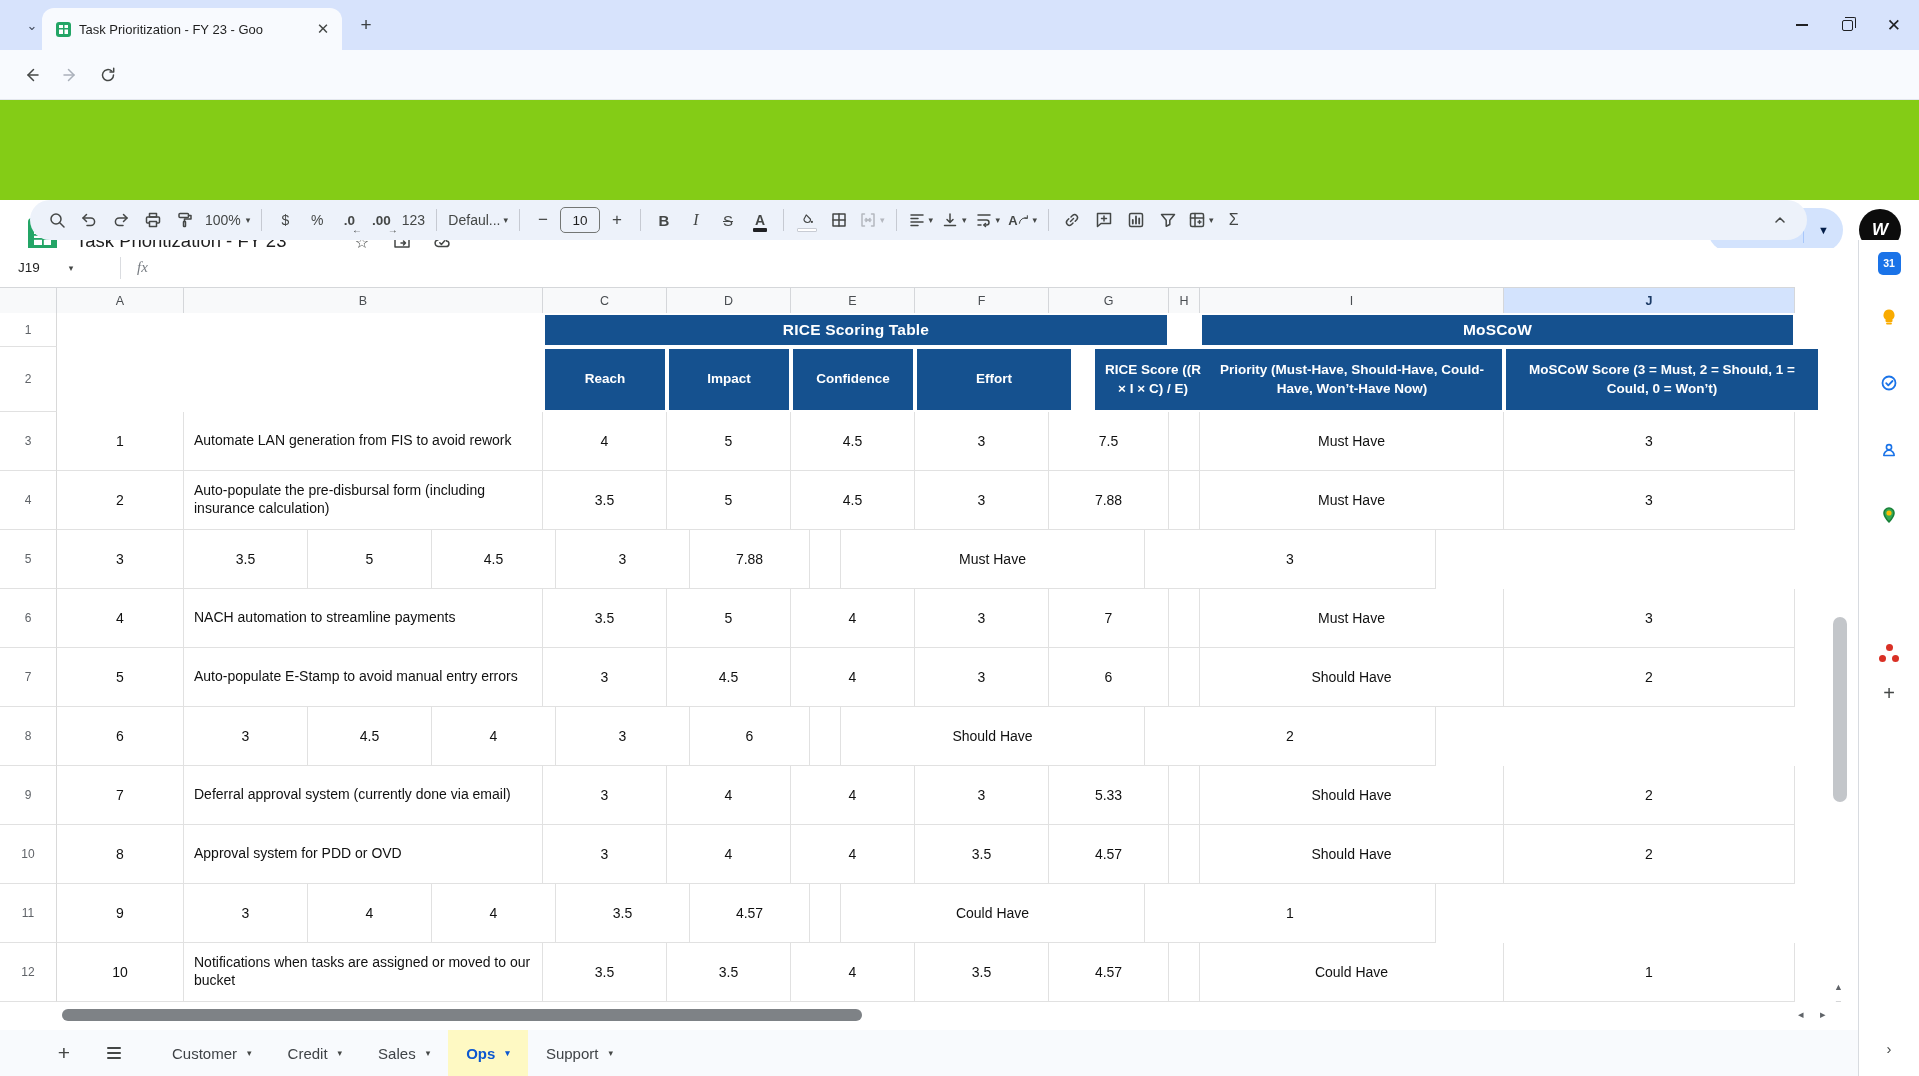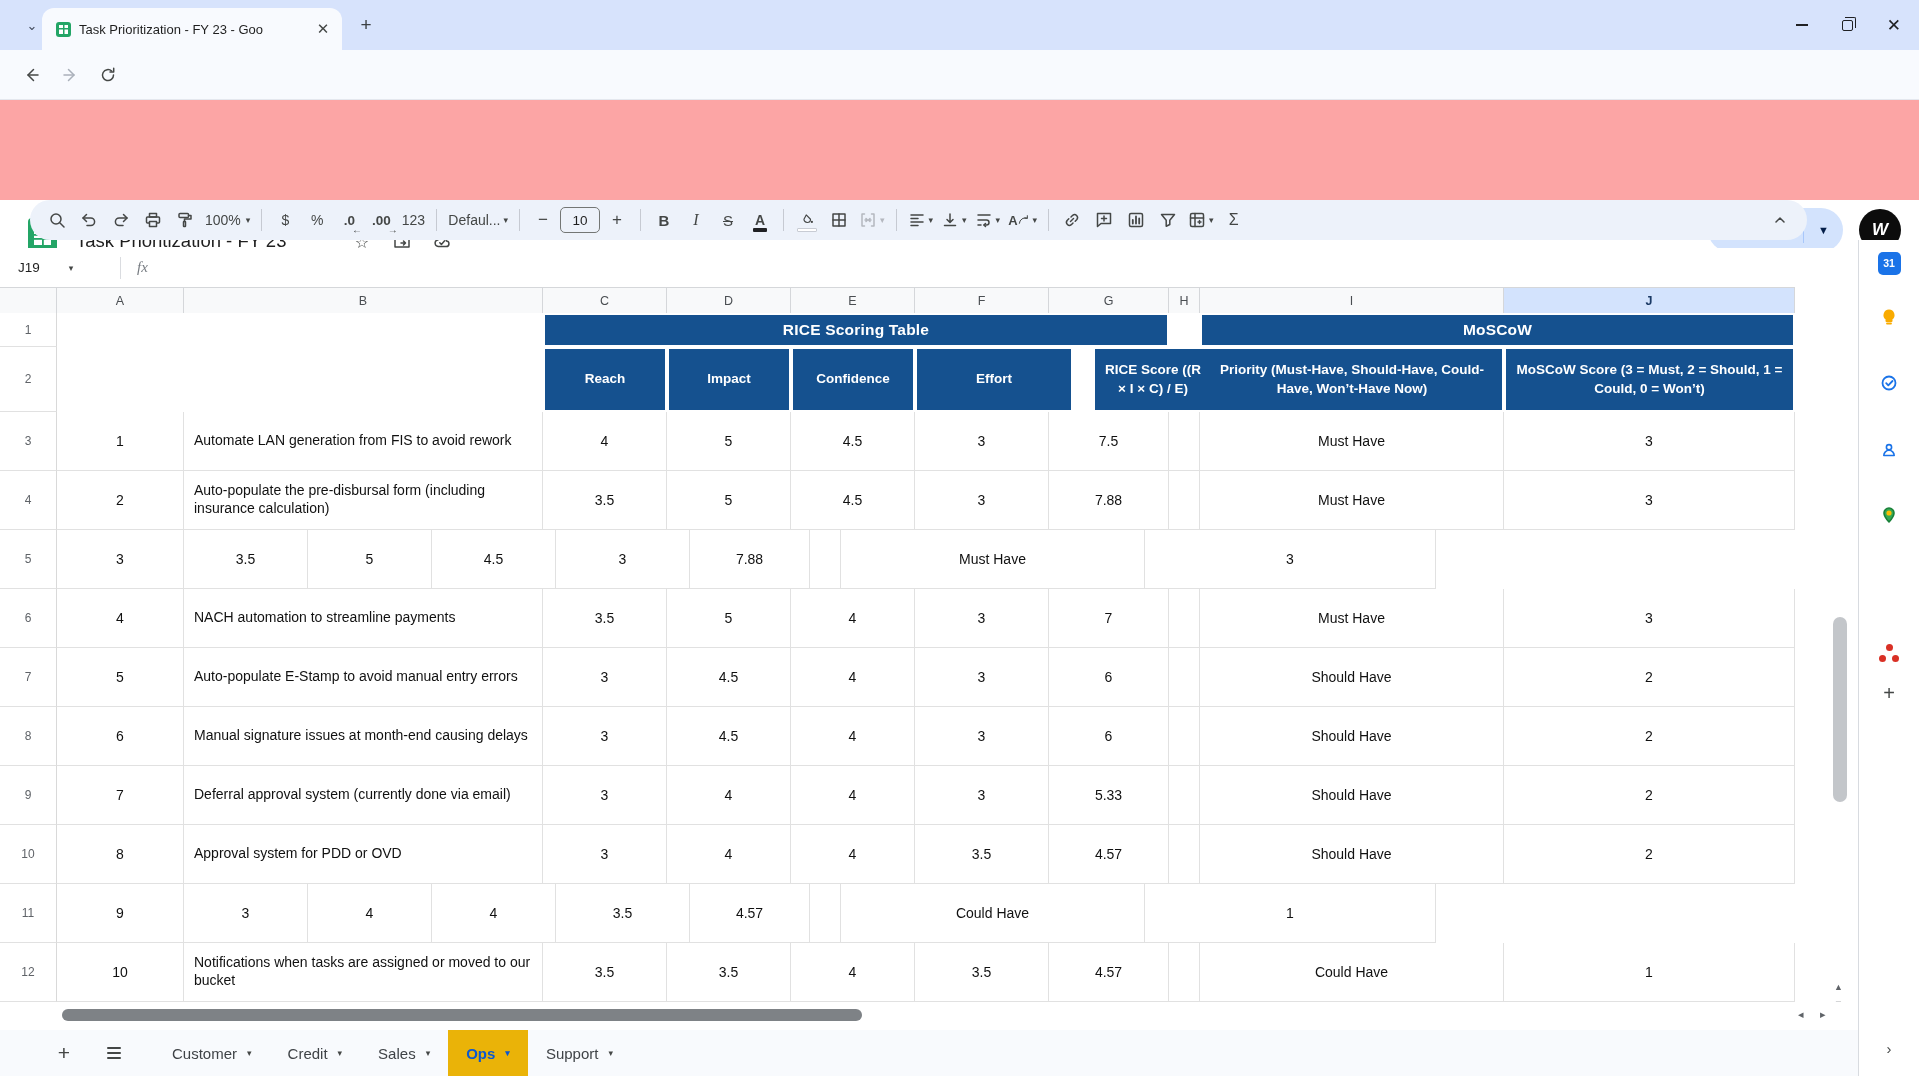--- a/index.html
+++ b/index.html
@@ -25,21 +25,21 @@
 
   #omnibox-row{position:absolute;top:50px;left:0;width:1919px;height:50px;background:#f8fafe;border-bottom:1px solid #e4e7ee}
   .nav-btn{position:absolute;top:13px;width:24px;height:24px;display:flex;align-items:center;justify-content:center;cursor:pointer}
   #omnibox{position:absolute;left:160px;top:57px;width:1446px;height:36px;background:#edf1f8;border-radius:18px;display:flex;align-items:center;padding:0 14px;gap:12px}
   #omnibox .url{font-size:14.5px;color:#1f1f1f;flex:1;white-space:nowrap;overflow:hidden}
   .ext-icon{position:absolute;top:62px;width:26px;height:26px;display:flex;align-items:center;justify-content:center;cursor:pointer}
   #profile-chip{position:absolute;left:1834px;top:60px;width:30px;height:30px;border-radius:50%;background:#8c7468;color:#fff;font-size:13px;display:flex;align-items:center;justify-content:center;cursor:pointer}
   .vdiv{position:absolute;top:62px;width:1px;height:26px;background:#c9cdd6}
 
   
-  #app-header{position:absolute;top:100px;left:0;width:1919px;height:100px;background:#fca5a5}
+  #app-header{position:absolute;top:100px;left:0;width:1919px;height:100px;background:#84cc16}
   #sheets-logo{position:absolute;left:28px;top:118px;width:29px;height:39px;background:#23a566;border-radius:4px}
   #sheets-logo::after{content:"";position:absolute;left:6px;top:11px;width:17px;height:16px;background:
      linear-gradient(#23a566,#23a566) 50% 0/1.8px 100% no-repeat,
      linear-gradient(#23a566,#23a566) 0 33%/100% 1.8px no-repeat,
      linear-gradient(#23a566,#23a566) 0 66%/100% 1.8px no-repeat,#fff}
   #doc-title{position:absolute;left:76px;top:130px;font-size:18.5px;color:#1f1f1f}
   .title-ico{position:absolute;top:132px;width:20px;height:20px;display:flex;align-items:center;justify-content:center;color:#444746;font-size:16px;cursor:pointer}
   #menus{position:absolute;left:62px;top:163px;display:flex}
   .menu-item{font-size:14.5px;color:#1f1f1f;padding:6px 10px;border-radius:6px;cursor:pointer}
   #hdr-right{position:absolute;right:0;top:100px;height:60px;display:flex;align-items:center}
@@ -103,21 +103,21 @@
   .hstep{position:absolute;top:6px;font-size:11px;color:#5f6368;cursor:pointer}
 
   
   #tabbar{position:absolute;top:1030px;left:0;width:1858px;height:46px;background:#f8fafd;display:flex;align-items:center}
   #add-sheet{margin-left:50px;font-size:21px;color:#444746;width:28px;text-align:center;cursor:pointer}
   #all-sheets{margin-left:22px;width:28px;display:flex;flex-direction:column;gap:3px;align-items:center;cursor:pointer}
   #all-sheets i{display:block;width:14px;height:2px;background:#444746;border-radius:1px}
   #sheet-tabs{display:flex;margin-left:26px;height:46px}
   .sheet-tab{display:flex;align-items:center;gap:10px;padding:0 18px;font-size:15px;color:#3f4347;cursor:pointer;height:46px}
   .sheet-tab .scaret{font-size:9px;color:#444746}
-  .sheet-tab.active{background:#eab308;color:#0b57d0;font-weight:700}
+  .sheet-tab.active{background:#fef9c3;color:#0b57d0;font-weight:700}
   .sheet-tab.active .scaret{color:#0b57d0}
 
   
   #side-panel{position:absolute;top:240px;right:0;width:61px;height:836px;background:#fff;border-left:1px solid #d8dbe0}
   .sp-ico{position:absolute;left:50%;transform:translateX(-50%);width:30px;height:30px;display:flex;align-items:center;justify-content:center;cursor:pointer}
   .cal-ico{width:23px;height:23px;background:#1a73e8;border-radius:5px;color:#fff;font-size:10.5px;font-weight:700;display:flex;align-items:center;justify-content:center}
   .dots3{position:relative;width:20px;height:18px}
   .dots3 i{position:absolute;width:7px;height:7px;border-radius:50%;background:#d93025}
   .dots3 i:nth-child(1){left:6.5px;top:0}.dots3 i:nth-child(2){left:0;bottom:0}.dots3 i:nth-child(3){right:0;bottom:0}
   #panel-collapse{position:absolute;left:50%;transform:translateX(-50%);top:800px;font-size:15px;color:#444746;cursor:pointer}
@@ -454,21 +454,21 @@
 
     <div class="hcell grp" style="left:545px;top:2px;width:622px;height:30px">RICE Scoring Table</div>
     <div class="hcell grp" style="left:1202px;top:2px;width:591px;height:30px">MoSCoW</div>
 
     <div class="hcell sub" style="left:545px;top:36px;width:120px;height:61px">Reach</div>
     <div class="hcell sub" style="left:669px;top:36px;width:120px;height:61px">Impact</div>
     <div class="hcell sub" style="left:793px;top:36px;width:120px;height:61px">Confidence</div>
     <div class="hcell sub" style="left:917px;top:36px;width:154px;height:61px">Effort</div>
     <div class="hcell sub" style="left:1095px;top:36px;width:116px;height:61px">RICE Score ((R × I × C) / E)</div>
     <div class="hcell sub" style="left:1202px;top:36px;width:300px;height:61px">Priority (Must-Have, Should-Have, Could-Have, Won’t-Have Now)</div>
-    <div class="hcell sub" style="left:1506px;top:36px;width:287px;height:61px">MoSCoW Score (3 = Must, 2 = Should, 1 = Could, 0 = Won’t)</div>
+    <div class="hcell sub" style="left:1506px;top:36px;width:312px;height:61px">MoSCoW Score (3 = Must, 2 = Should, 1 = Could, 0 = Won’t)</div>
   </div>
 
   <div id="rows">
       <div class="data-row">
         <div class="gut-cell">3</div>
         <div class="cell w-a">1</div>
         <div class="cell w-b left">Automate LAN generation from FIS to avoid rework</div>
         <div class="cell w-c">4</div>
         <div class="cell w-d">5</div>
         <div class="cell w-e">4.5</div>
@@ -525,21 +525,20 @@
         <div class="cell w-e">4</div>
         <div class="cell w-f">3</div>
         <div class="cell w-g">6</div>
         <div class="cell w-h"></div>
         <div class="cell w-i">Should Have</div>
         <div class="cell w-j">2</div>
       </div>
       <div class="data-row">
         <div class="gut-cell">8</div>
         <div class="cell w-a">6</div>
-        <div class="cell w-b left">Manual signature issues at month-end causing delays</div>
         <div class="cell w-c">3</div>
         <div class="cell w-d">4.5</div>
         <div class="cell w-e">4</div>
         <div class="cell w-f">3</div>
         <div class="cell w-g">6</div>
         <div class="cell w-h"></div>
         <div class="cell w-i">Should Have</div>
         <div class="cell w-j">2</div>
       </div>
       <div class="data-row">

